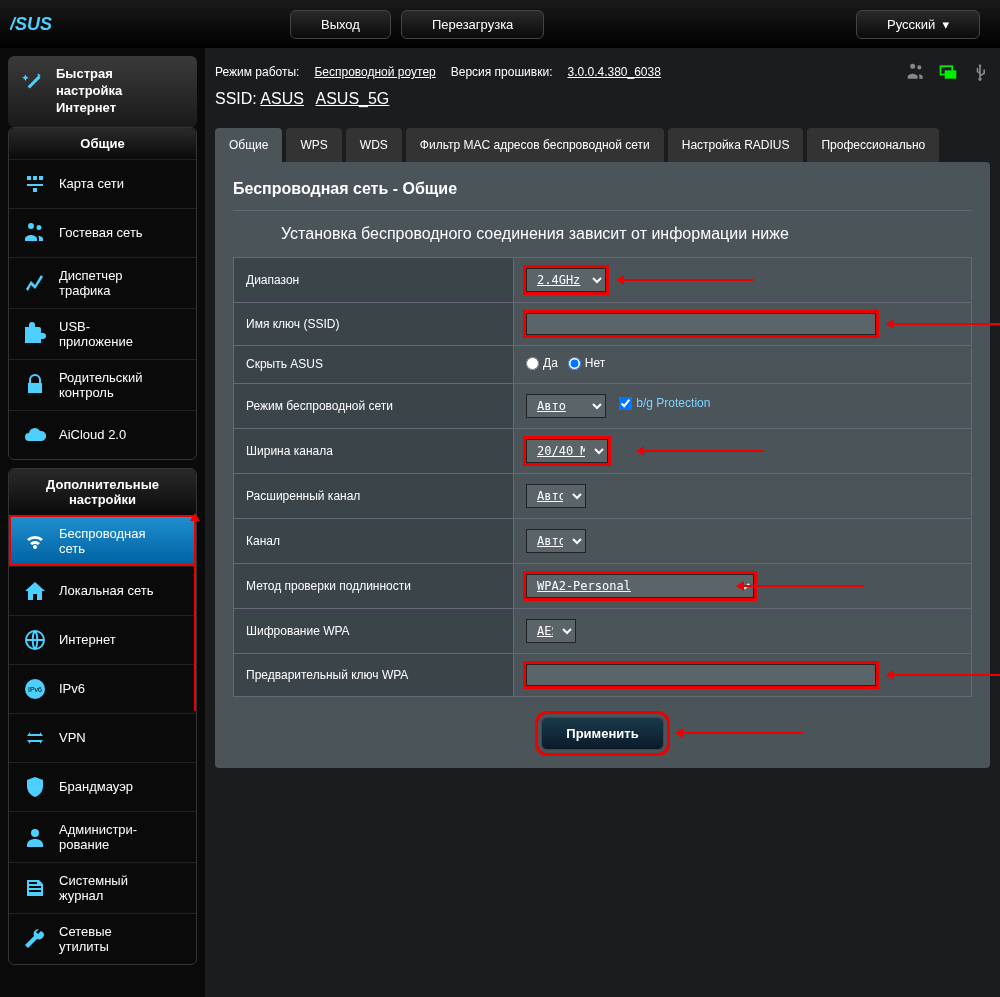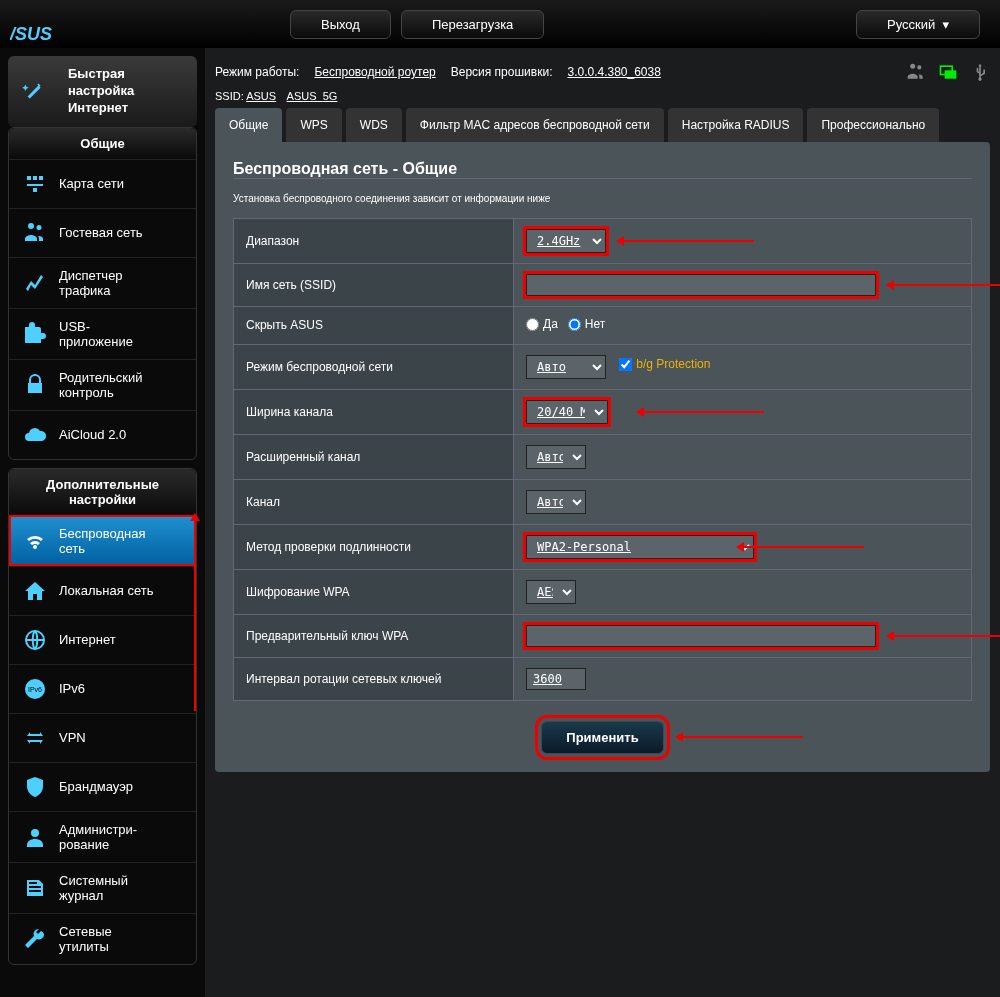--- a/index.html
+++ b/index.html
@@ -17,21 +17,21 @@
   background: linear-gradient(to bottom, #1a1a1a, #000);
   display: flex;
   align-items: center;
   padding: 0 10px;
   gap: 10px;
 }
 .logo {
   width: 80px;
   height: 30px;
   display: flex;
-  align-items: flex-end;
+  align-items: flex-start;
   margin-top: 9px;
 }
 .logo svg { width: 80px; height: 20px; }
 .top-btn {
   background: linear-gradient(to bottom, #2a2a2a, #0a0a0a);
   border: 1px solid #444;
   border-radius: 6px;
   color: #fff;
   padding: 6px 30px;
   cursor: pointer;
@@ -54,22 +54,22 @@
 .sidebar-box {
   border: 1px solid #333;
   border-radius: 6px;
   margin-bottom: 8px;
 }
 .quick-setup {
   background: linear-gradient(to bottom, #3a3a3a, #1a1a1a);
   border-radius: 6px;
   padding: 10px;
   display: flex;
-  align-items: center;
-  gap: 20px;
+  align-items: flex-start;
+  gap: 8px;
   cursor: pointer;
 }
 .quick-setup-icon {
   width: 30px;
   height: 30px;
   display: flex;
   align-items: center;
   justify-content: center;
 }
 .quick-setup-text {
@@ -129,22 +129,22 @@
   gap: 12px;
 }
 .info-icons span {
   width: 20px;
   height: 20px;
   display: inline-flex;
   align-items: center;
   justify-content: center;
 }
 .ssid-bar {
-  padding: 4px 0 6px 0;
-  font-size: 11px;
+  padding: 4px 0 20px 0;
+  font-size: 16px;
 }
 .ssid-bar a { color: #fff; text-decoration: underline; margin-right: 8px; }
 .tabs {
   display: flex;
   gap: 4px;
   margin-bottom: 0;
 }
 .tab {
   background: #333;
   padding: 10px 14px;
@@ -156,27 +156,28 @@
   background: #4a5459;
 }
 .panel {
   background: #4a5459;
   padding: 18px;
   border-radius: 0 4px 4px 4px;
 }
 .panel-title {
   font-size: 16px;
   font-weight: bold;
-  padding-bottom: 0;
+  padding-bottom: 12px;
   margin-bottom: 14px;
   border-bottom: 1px solid #667;
 }
 .panel-subtitle {
-  font-size: 10px;
+  font-size: 16px;
   margin-bottom: 14px;
+  margin-left: 48px;
 }
 .form-table {
   width: 100%;
   border-collapse: collapse;
 }
 .form-table td {
   border: 1px solid #667;
   padding: 10px 12px;
   font-size: 12px;
   vertical-align: middle;
@@ -239,21 +240,21 @@
   display: inline-flex;
   align-items: center;
   gap: 4px;
 }
 .checkbox-group {
   display: inline-flex;
   align-items: center;
   gap: 4px;
   margin-left: 10px;
 }
-.checkbox-group label { color: #eab308; }
+.checkbox-group label { color: #7dd3fc; }
 .apply-btn-wrap {
   text-align: center;
   margin-top: 20px;
   position: relative;
 }
 .apply-btn {
   background: linear-gradient(to bottom, #1a3a4a, #0a1a2a);
   border: 1px solid #445;
   border-radius: 6px;
   color: #fff;
@@ -484,21 +485,21 @@
       <table class="form-table">
         <tbody>
             <tr>
           <td class="label">Диапазон</td>
           <td class="field">
             <select class="red-box" style="width:80px"><option>2.4GHz</option></select>
             <div class="red-arrow" style="left:110px; width:130px;"></div>
           </td>
         </tr>
         <tr>
-          <td class="label">Имя сеть (SSID)</td>
+          <td class="label">Имя ключ (SSID)</td>
           <td class="field">
             <input type="text" class="red-box" style="width: 350px;" value="">
             <div class="red-arrow" style="left:380px; width:120px;"></div>
           </td>
         </tr>
         <tr>
           <td class="label">Скрыть ASUS</td>
           <td class="field">
             <span class="radio-group">
                   <input type="radio" name="hide" style=""> 
@@ -553,26 +554,20 @@
             <select style="width:50px"><option>AES</option></select>
           </td>
         </tr>
         <tr>
           <td class="label">Предварительный ключ WPA</td>
           <td class="field">
             <input type="text" class="red-box" style="width: 350px;" value="">
             <div class="red-arrow" style="left:380px; width:120px;"></div>
           </td>
         </tr>
-        <tr>
-          <td class="label">Интервал ротации сетевых ключей</td>
-          <td class="field">
-            <input type="text" style="width: 60px;" value="3600">
-          </td>
-        </tr>
       </tbody>
         </table>
 
       <div class="apply-btn-wrap">
         <button class="apply-btn red-box-btn">Применить</button>
         <div class="red-arrow" style="left:calc(50% + 80px); width:120px; top:16px"></div>
       </div>
     </div>
   </div>
 </div>

